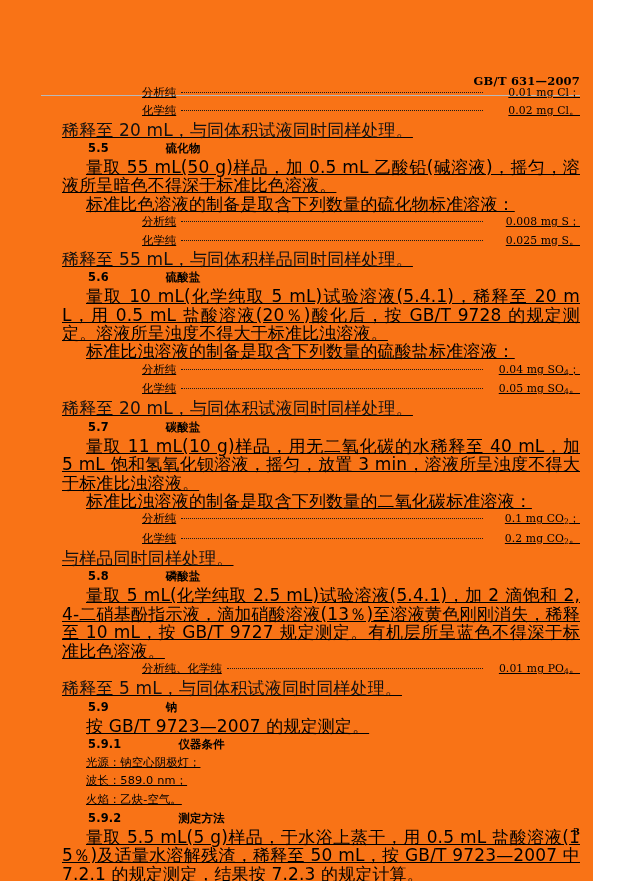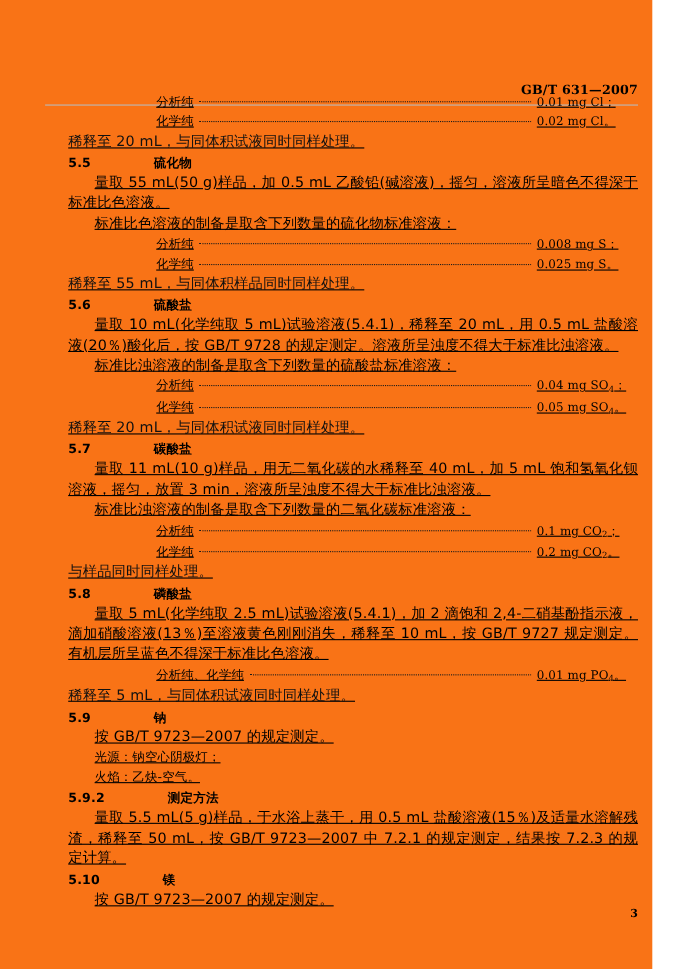--- a/index.html
+++ b/index.html
@@ -76,30 +76,31 @@
   .sec {
     font-weight: bold;
     font-size: 11.4px;
     line-height: 19px;
     letter-spacing: 0.2px;
     white-space: nowrap;
   }
   .sec .num {
     display: inline-block;
     font-family: "DejaVu Sans", "Liberation Sans", sans-serif;
+    margin-left: 26px;
   }
   .sec .ttl {
     display: inline-block;
     margin-left: 9px;
     padding-left: 48px;
   }
 
   
   .para {
-    font-size: 13px;
+    font-size: 17px;
     line-height: 18.4px;
     text-indent: 24px;
     text-align: justify;
     word-break: break-all;
     letter-spacing: 0.15px;
   }
   .para.noind {
     text-indent: 0;
   }
 
@@ -137,21 +138,21 @@
     position: absolute;
     left: 0;
     right: 0;
     bottom: 3px;
     border-bottom: 1.4px dotted #1a1a1a;
   }
   .leader-value {
     white-space: nowrap;
     flex: 0 0 auto;
     min-width: 92px;
-    text-align: left;
+    text-align: right;
     font-family: "DejaVu Serif", "Liberation Serif", serif;
     font-size: 10.8px;
   }
   sub {
     font-size: 72%;
     vertical-align: baseline;
     position: relative;
     bottom: -0.25em;
   }
 
@@ -259,21 +260,25 @@
         <span class="leader-dots"></span>
         <span class="leader-value">0.01 mg PO<sub>4</sub>。</span>
       </div>
       <div class="ln para noind">稀释至 5 mL，与同体积试液同时同样处理。</div>
 
       <div class="sec">
         <span class="num">5.9</span><span class="ttl">钠</span>
       </div>
       <div class="para">按 GB/T 9723—2007 的规定测定。</div>
 
+      <div class="sec">
+        <span class="num">5.9.1</span><span class="ttl">仪器条件</span>
+      </div>
       <div class="sub">光源：钠空心阴极灯；</div>
+      <div class="sub">波长：589.0 nm；</div>
       <div class="sub">火焰：乙炔-空气。</div>
 
       <div class="sec">
         <span class="num">5.9.2</span><span class="ttl">测定方法</span>
       </div>
       <div class="para">量取 5.5 mL(5 g)样品，于水浴上蒸干，用 0.5 mL 盐酸溶液(15％)及适量水溶解残渣，稀释至 50 mL，按 GB/T 9723—2007 中 7.2.1 的规定测定，结果按 7.2.3 的规定计算。</div>
 
       <div class="sec">
         <span class="num">5.10</span><span class="ttl">镁</span>
       </div>

